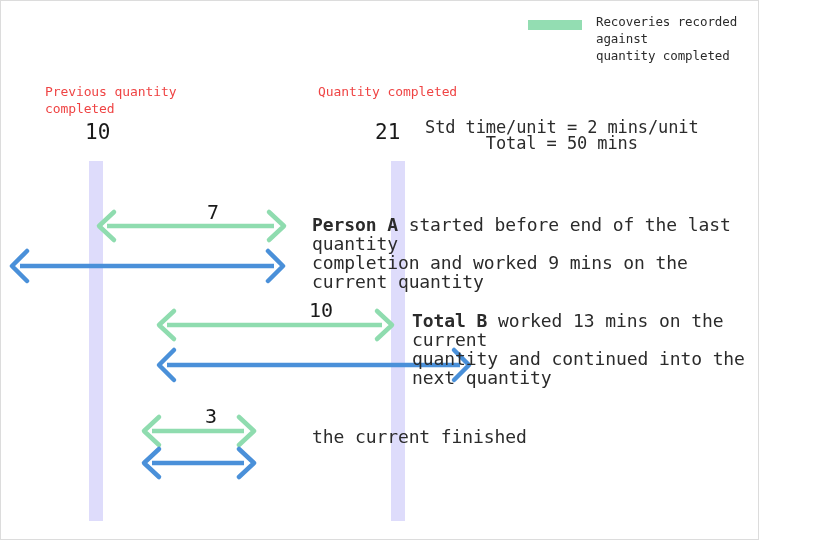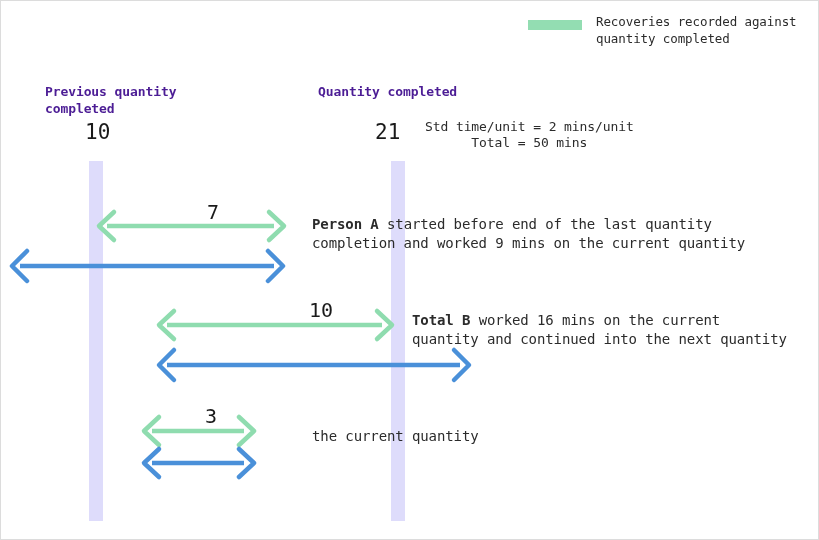--- a/index.html
+++ b/index.html
@@ -2,21 +2,21 @@
 <html><head>
 <meta charset="utf-8">
 <style>
   html, body {
     margin: 0;
     padding: 0;
     background: #ffffff;
   }
   #canvas {
     position: relative;
-    width: 819px;
+    width: 759px;
     height: 540px;
     background: #ffffff;
     border: 1px solid #dcdcdc;
     box-sizing: border-box;
     overflow: hidden;
     font-family: "DejaVu Sans Mono", "Liberation Mono", monospace;
     color: #2b2b2b;
   }
 
   
@@ -41,42 +41,41 @@
     color: #2b2b2b;
     white-space: pre-line;
     letter-spacing: -0.1px;
   }
 
   
   .col-header {
     position: absolute;
     font-size: 13px;
     line-height: 17px;
-    color: #4c1d95;
+    color: #ef4444;
     white-space: pre-line;
     letter-spacing: -0.1px;
-    font-weight: bold;
   }
   #prev-qty-label { left: 44px;  top: 82px; }
   #cur-qty-label  { left: 317px; top: 82px; }
 
   .col-number {
     position: absolute;
     font-size: 21px;
     line-height: 24px;
     color: #1a1a1a;
   }
   #prev-qty-value { left: 84px;  top: 119px; }
   #cur-qty-value  { left: 374px; top: 119px; }
 
   #std-time-note {
     position: absolute;
     left: 424px;
     top: 118px;
-    font-size: 13px;
+    font-size: 17px;
     line-height: 16px;
     color: #2b2b2b;
     text-align: center;
     white-space: pre-line;
     letter-spacing: -0.1px;
   }
 
   
   .qty-bar {
     position: absolute;
@@ -101,21 +100,21 @@
     line-height: 22px;
     color: #1a1a1a;
   }
   #value-a { left: 206px; top: 200px; }
   #value-b { left: 308px; top: 298px; }
   #value-c { left: 204px; top: 404px; }
 
   
   .person-note {
     position: absolute;
-    font-size: 14px;
+    font-size: 18px;
     line-height: 19px;
     color: #2b2b2b;
     letter-spacing: -0.1px;
   }
   .person-note .who { font-weight: bold; }
   #note-a { left: 311px; top: 214px; }
   #note-b { left: 411px; top: 310px; }
   #note-c { left: 311px; top: 426px; }
 </style>
 </head>
@@ -183,21 +182,21 @@
   <div class="arrow-value" id="value-a">7</div>
   <div class="arrow-value" id="value-b">10</div>
   <div class="arrow-value" id="value-c">3</div>
 
   <div class="person-note" id="note-a">
     <div><span class="who">Person A</span><span> started before end of the last quantity</span></div>
     <div>completion and worked 9 mins on the current quantity</div>
   </div>
 
   <div class="person-note" id="note-b">
-    <div><span class="who">Total B</span><span> worked 16 mins on the current</span></div>
+    <div><span class="who">Total B</span><span> worked 13 mins on the current</span></div>
     <div>quantity and continued into the next quantity</div>
   </div>
 
   <div class="person-note" id="note-c">
-    <div>the current quantity</div>
+    <div>the current finished</div>
   </div>
 
 </div>
 
 </body></html>

